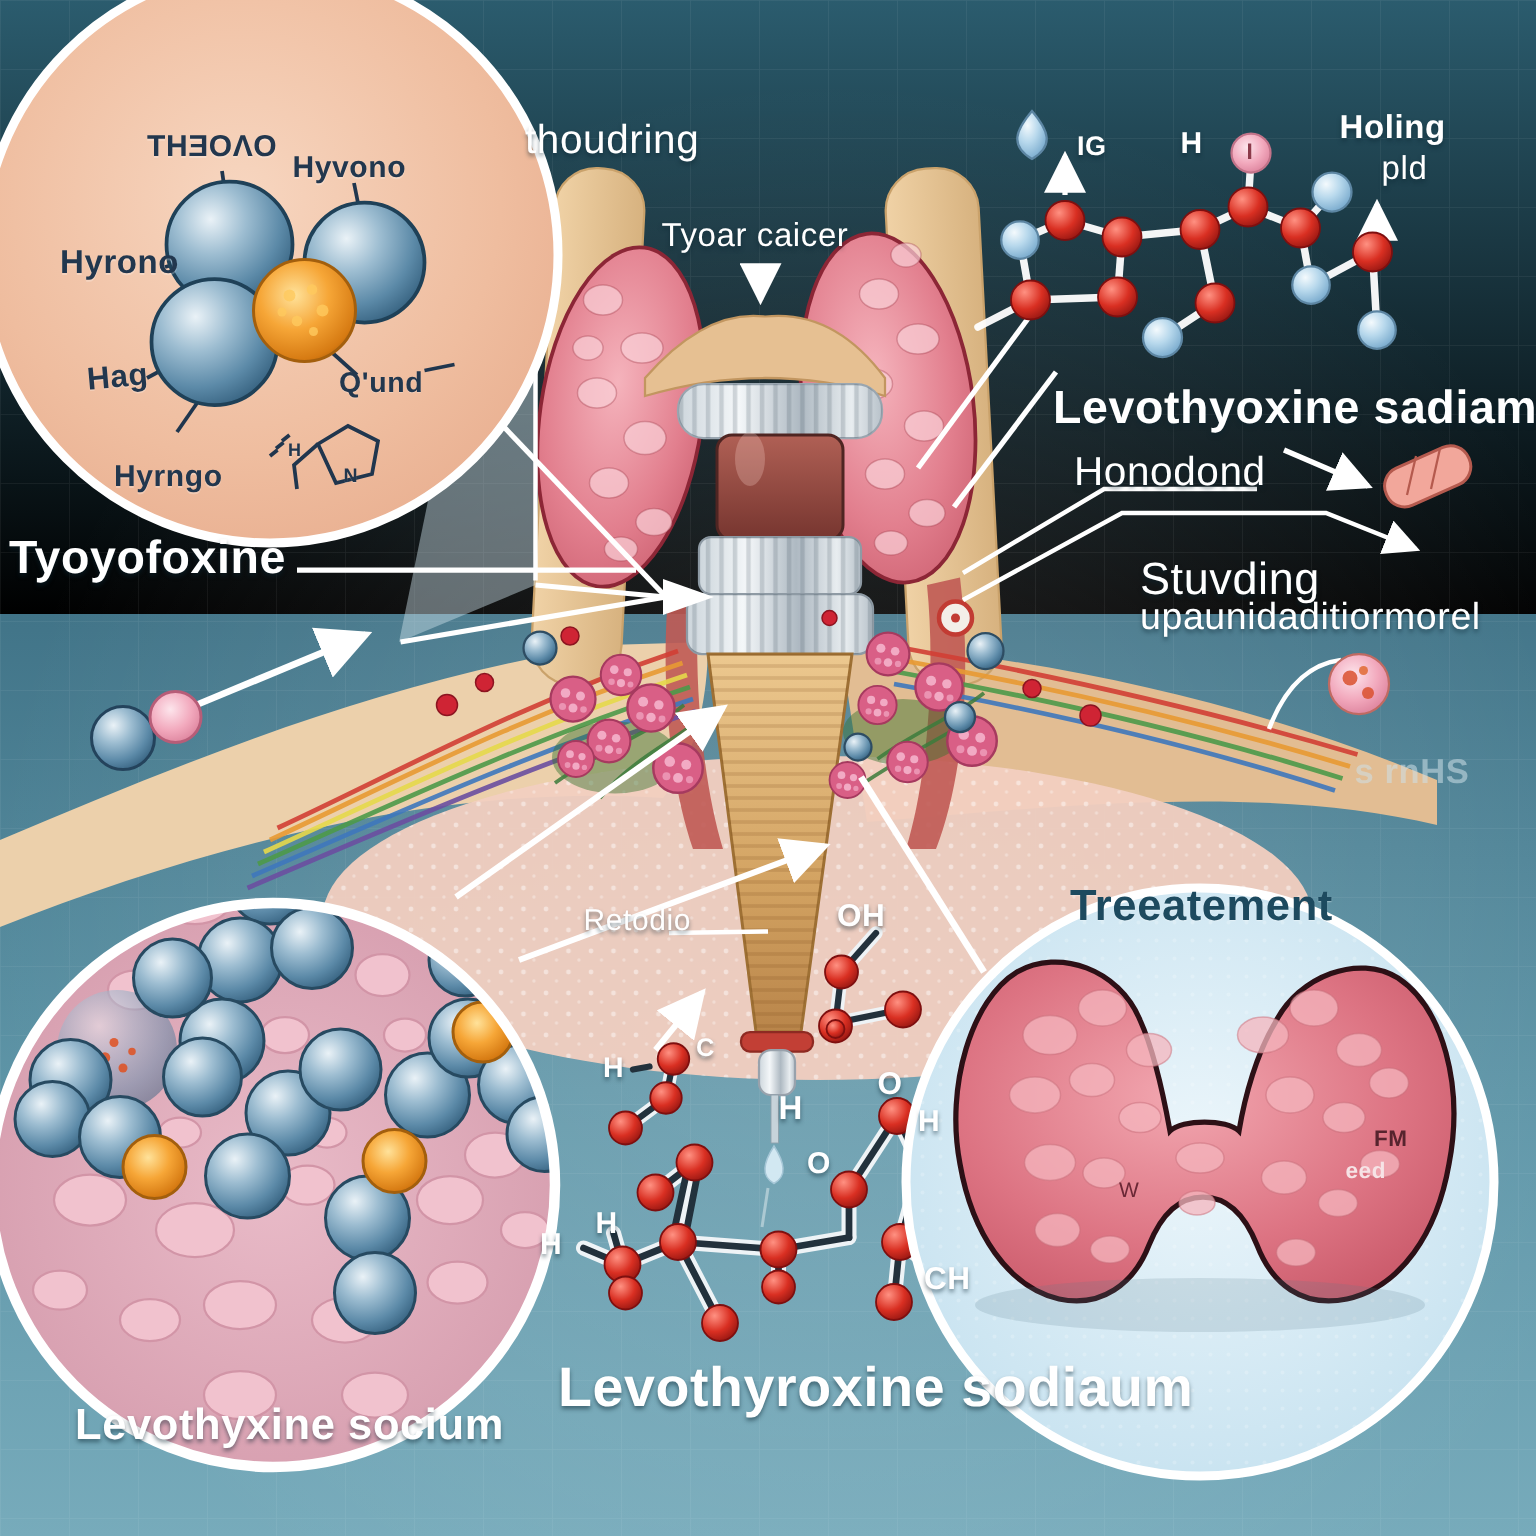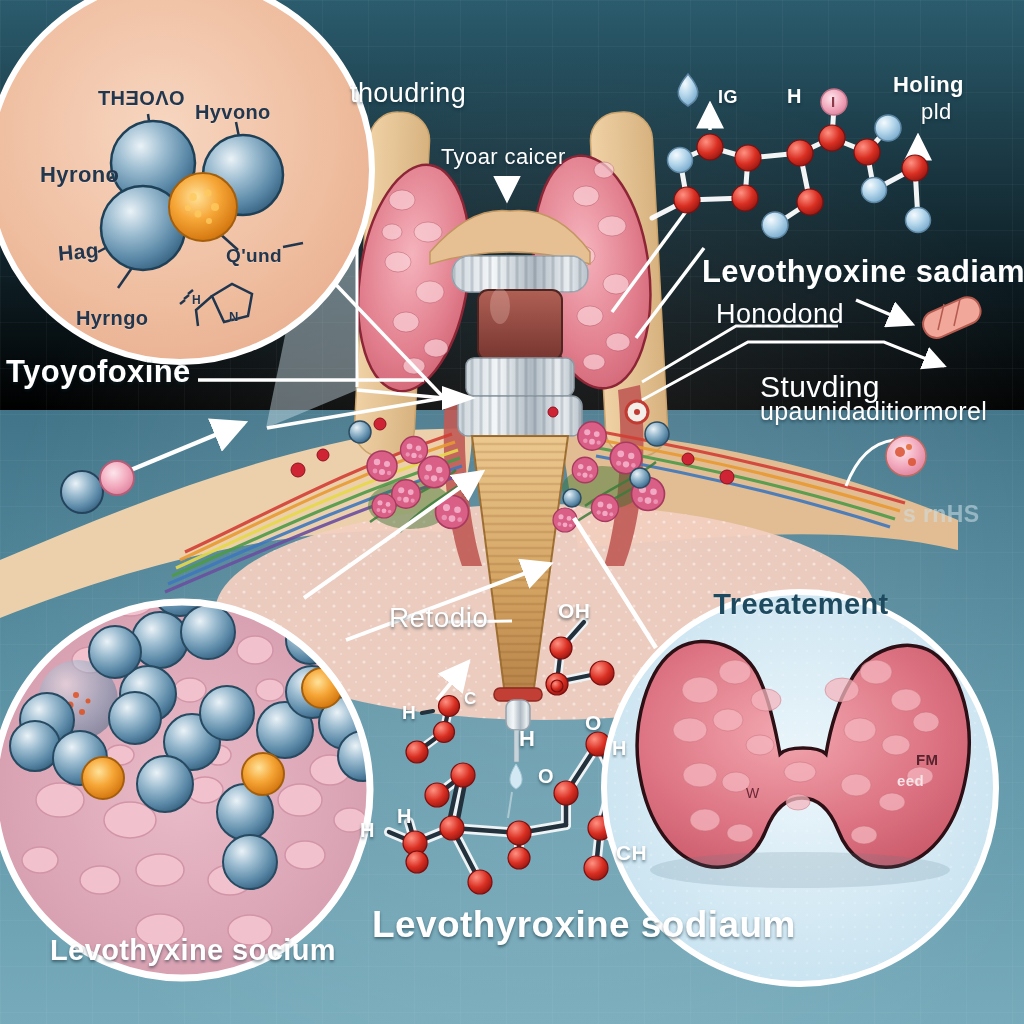--- a/index.html
+++ b/index.html
@@ -567,21 +567,21 @@
 </svg>
 
 <div class="lbl" style="left:6px;top:356px;font-size:31px;font-weight:600;">Tyoyofoxine</div>
 <div class="lbl" style="left:350px;top:80px;font-size:27px;">thoudring</div>
 <div class="lbl" style="left:441px;top:146px;font-size:22px;">Tyoar caicer</div>
 <div class="lbl big" style="left:702px;top:256px;font-size:31px;">Levothyoxine sadiam</div>
 <div class="lbl" style="left:716px;top:301px;font-size:27px;">Honodond</div>
 <div class="lbl" style="left:760px;top:372px;font-size:30px;">Stuvding</div>
 <div class="lbl" style="left:760px;top:399px;font-size:25px;">upaunidaditiormorel</div>
 <div class="lbl faded" style="left:903px;top:503px;font-size:23px;font-weight:600;">s rnHS</div>
-<div class="lbl" style="left:365px;top:604px;font-size:28px;padding-left:24px;">Retodio</div>
+<div class="lbl" style="left:365px;top:604px;font-size:20px;padding-left:24px;">Retodio</div>
 <div class="lbl" style="left:558px;top:600px;font-size:21px;font-weight:700;">OH</div>
 <div class="lbl big" style="left:372px;top:890px;font-size:37px;margin-top:16px;">Levothyroxine sodiaum</div>
 <div class="lbl big" style="left:50px;top:936px;font-size:29px;">Levothyxine socium</div>
 <div class="lbl big teal" style="left:701px;top:590px;width:200px;text-align:center;font-size:29px;">Treeatement</div>
 
 <div class="lbl dark" style="left:98px;top:88px;font-size:20px;">THƎOΛO</div>
 <div class="lbl dark" style="left:195px;top:102px;font-size:20px;">Hyvono</div>
 <div class="lbl dark" style="left:40px;top:164px;font-size:22px;">Hyrono</div>
 <div class="lbl dark" style="left:58px;top:241px;font-size:21px;transform:rotate(-5deg);">Hag</div>
 <div class="lbl dark" style="left:76px;top:288px;font-size:20px;margin-top:20px;">Hyrngo</div>

